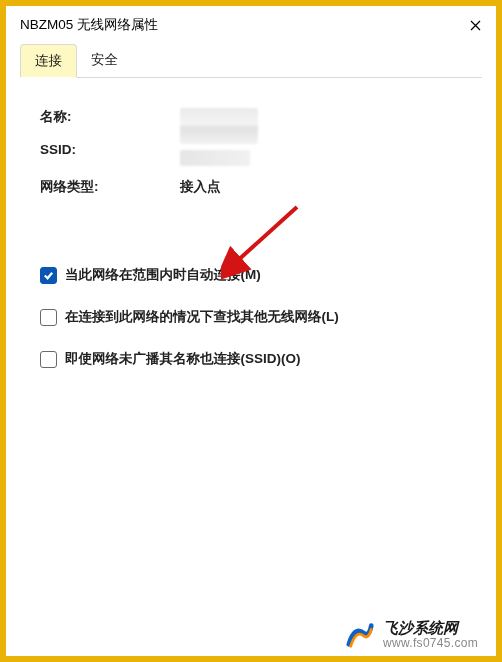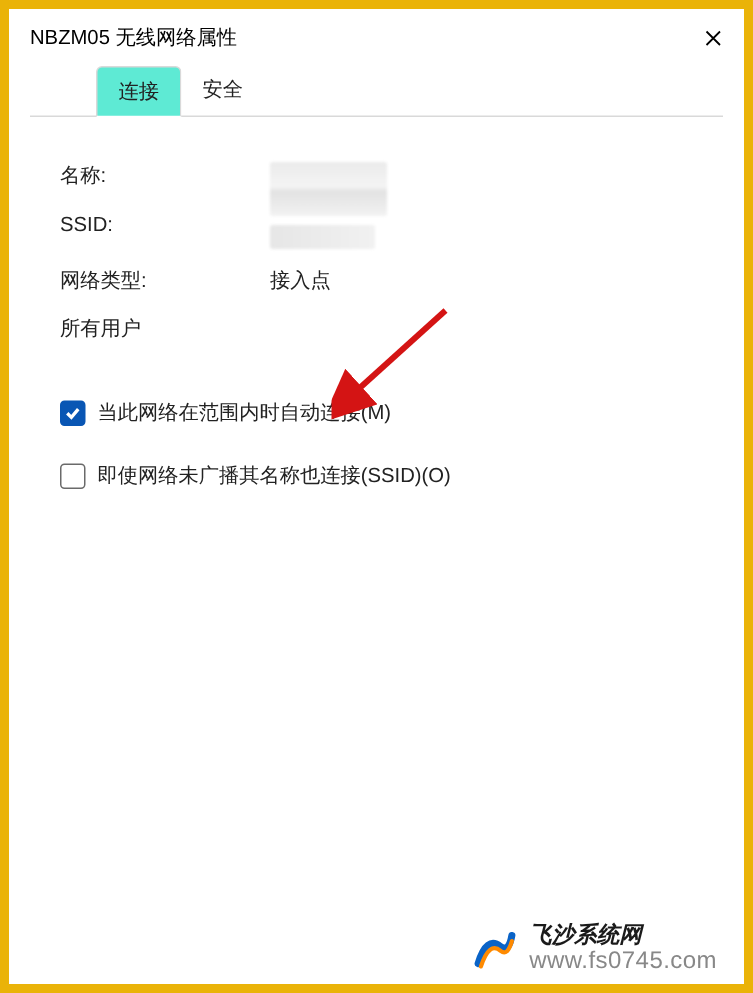--- a/index.html
+++ b/index.html
@@ -55,32 +55,32 @@
       font-size: 13.5px;
       gap: 0;
     }
     .tab {
       padding: 7px 14px 6px 14px;
       cursor: pointer;
       color: #222;
       position: relative;
     }
     .tab.active {
-      background: #5eead4;
+      background: #fef9c3;
       border: 1px solid #d9d9d9;
       border-bottom: 1px solid #fff;
       border-top-left-radius: 4px;
       border-top-right-radius: 4px;
       margin-bottom: -1px;
-      margin-left: 44px;
     }
     .content {
       padding: 30px 34px 0 34px;
       font-size: 13.5px;
       color: #222;
+      font-weight: bold;
     }
     .info-row {
       display: flex;
       margin-bottom: 14px;
       height: 18px;
       align-items: center;
     }
     .info-label {
       width: 140px;
     }
@@ -163,21 +163,21 @@
       flex-direction: column;
       line-height: 1.1;
     }
     .wm-title {
       font-size: 15px;
       font-weight: 700;
       font-style: italic;
       color: #1a1a1a;
     }
     .wm-url {
-      font-size: 16px;
+      font-size: 12px;
       color: #888;
       letter-spacing: 0.3px;
     }
     .double-info-row {
       display:flex;
       margin-bottom:6px;
     }
   </style>
 </head>
 <body>
@@ -221,34 +221,37 @@
         <div class="blurred2"></div>
       </div>
     </div>
 
     <div class="info-row">
       <span class="info-label">网络类型:</span>
       <span class="info-value">接入点</span>
     </div>
 
     <div class="info-row">
-      <span class="info-value">所有用户</span>
     </div>
 
     <div class="checkbox-group">
 
       <div class="checkbox-row">
         <span class="checkbox checked">
           <svg viewBox="0 0 12 12">
               <path d="M2 6 L5 9 L10 3"></path>
             </svg>
         </span>
         <span class="checkbox-label">当此网络在范围内时自动连接(M)</span>
       </div>
 
+      <div class="checkbox-row">
+        <span class="checkbox"></span>
+        <span class="checkbox-label">在连接到此网络的情况下查找其他无线网络(L)</span>
+      </div>
 
       <div class="checkbox-row">
         <span class="checkbox"></span>
         <span class="checkbox-label">即使网络未广播其名称也连接(SSID)(O)</span>
       </div>
 
     </div>
 
   </div>
 

